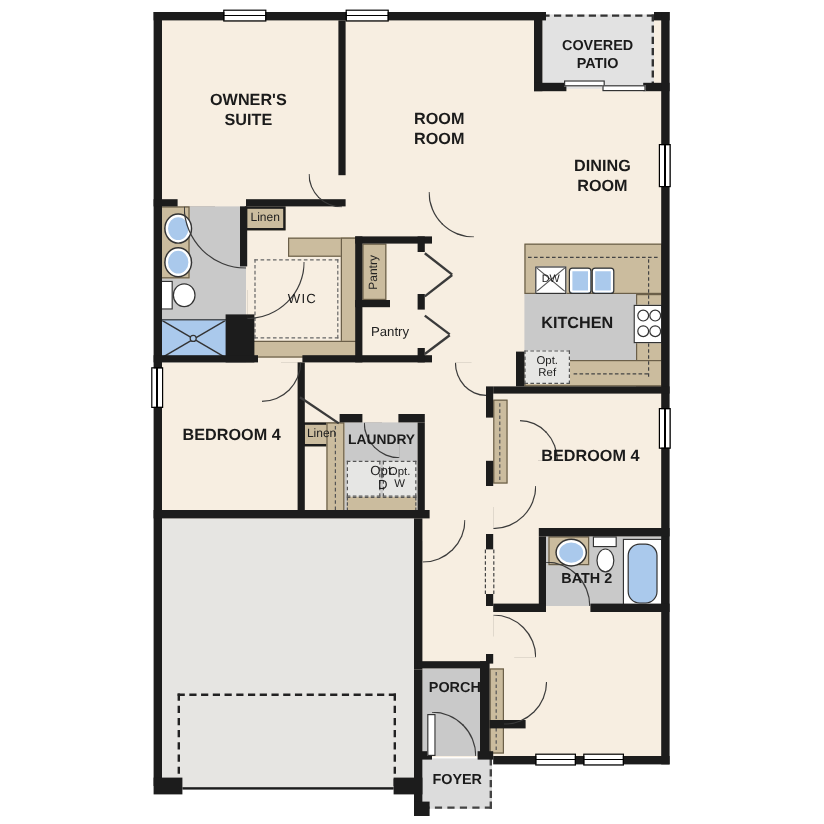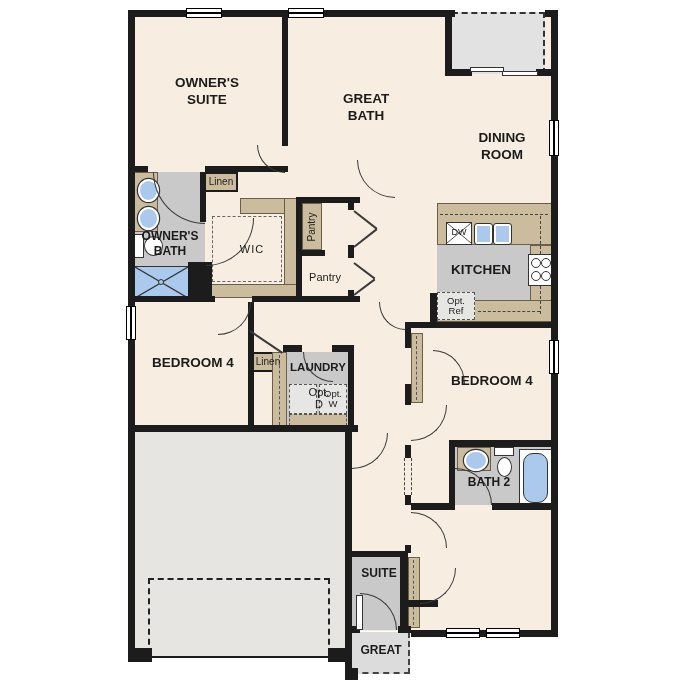--- a/index.html
+++ b/index.html
@@ -182,31 +182,31 @@
   <div class="arc" style="left:360px;top:593px;width:37px;height:37px;border-top-width:1.4px;border-right-width:1.4px;border-top-right-radius:100% 100%;"></div>
   <div class="fix" style="left:356px;top:595px;width:7px;height:35px;border-width:1.2px;"></div>
 
   <div class="vline" style="left:354px;top:210px;width:29px;transform:rotate(38deg);"></div>
   <div class="vline" style="left:354px;top:246px;width:29px;transform:rotate(-38deg);"></div>
   <div class="vline" style="left:354px;top:262px;width:26px;transform:rotate(37deg);"></div>
   <div class="vline" style="left:354px;top:294px;width:26px;transform:rotate(-37deg);"></div>
   <div class="vline" style="left:250px;top:330px;width:39px;transform:rotate(34deg);"></div>
 
   <div class="lbl big" style="left:207px;top:92px;width:100px;">OWNER'S SUITE</div>
-  <div class="lbl big" style="left:366px;top:108px;width:78px;">GREAT BATH</div>
+  <div class="lbl big" style="left:366px;top:108px;width:78px;">ROOM ROOM</div>
+  <div class="lbl" style="left:498px;top:46px;width:90px;font-size:12px;">COVERED PATIO</div>
   <div class="lbl big" style="left:502px;top:147px;width:78px;">DINING ROOM</div>
-  <div class="lbl" style="left:170px;top:244px;width:86px;font-size:12px;">OWNER'S BATH</div>
   <div class="lbl" style="left:252px;top:250px;width:60px;font-weight:normal;font-size:11px;letter-spacing:1px;">WIC</div>
   <div class="lbl big" style="left:481px;top:270px;width:110px;">KITCHEN</div>
   <div class="lbl big" style="left:193px;top:363px;width:120px;">BEDROOM 4</div>
   <div class="lbl" style="left:318px;top:367px;width:80px;font-size:11.5px;">LAUNDRY</div>
   <div class="lbl big" style="left:492px;top:381px;width:130px;">BEDROOM 4</div>
   <div class="lbl" style="left:489px;top:482px;width:44px;font-size:12px;">BATH 2</div>
-  <div class="lbl" style="left:379px;top:573px;width:60px;font-size:12px;">SUITE</div>
-  <div class="lbl" style="left:381px;top:650px;width:60px;font-size:12px;">GREAT</div>
+  <div class="lbl" style="left:379px;top:573px;width:60px;font-size:12px;">PORCH</div>
+  <div class="lbl" style="left:381px;top:650px;width:60px;font-size:12px;">FOYER</div>
 
   <div class="sm" style="left:221px;top:182px;">Linen</div>
   <div class="sm" style="left:268px;top:362px;">Linen</div>
   <div class="sm" style="left:312px;top:227px;transform:translate(-50%,-50%) rotate(-90deg);">Pantry</div>
   <div class="sm" style="left:325px;top:278px;font-size:11px;">Pantry</div>
   <div class="sm" style="left:459px;top:233px;font-size:9px;">DW</div>
   <div class="sm" style="left:456px;top:306px;width:26px;font-size:9.5px;">Opt. Ref</div>
   <div class="sm" style="left:319px;top:399px;width:24px;font-size:11px;">Opt. D</div>
   <div class="sm" style="left:333px;top:399px;width:24px;font-size:9.5px;">Opt. W</div>
 

